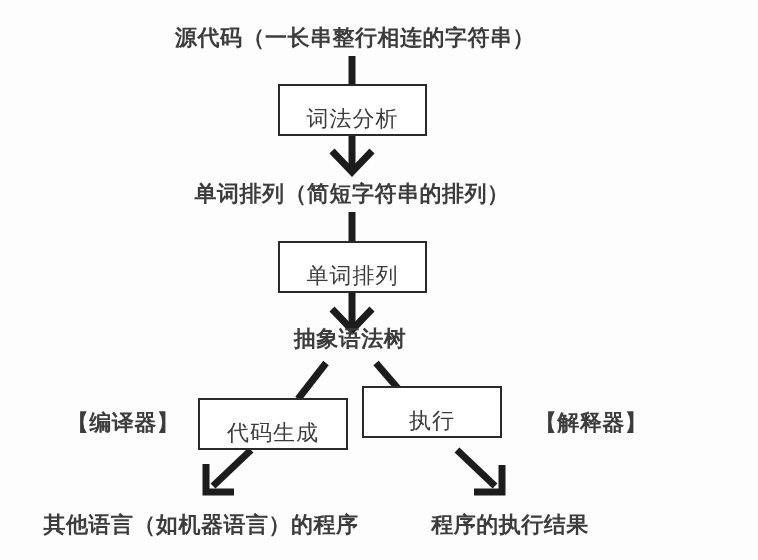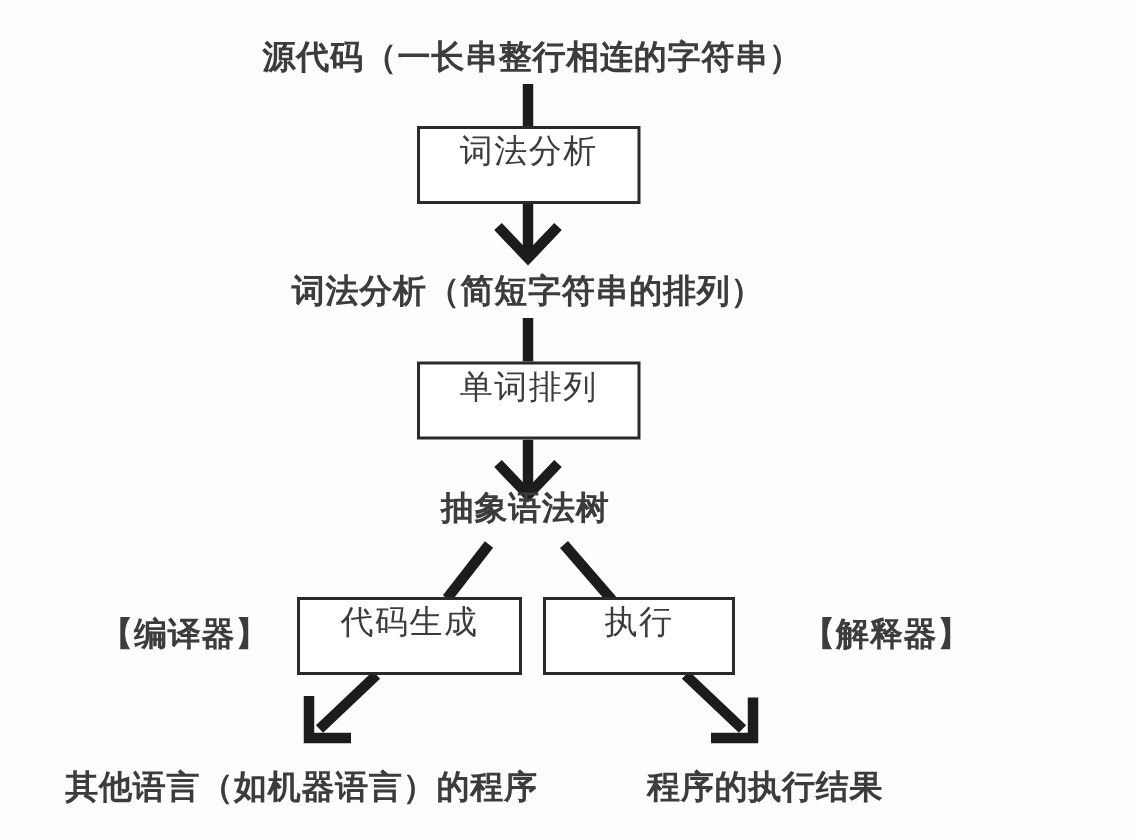--- a/index.html
+++ b/index.html
@@ -30,21 +30,21 @@
     white-space:nowrap;
     letter-spacing:0.5px;
     font-weight:bold;
   }
   .node-box{
     position:absolute;
     box-sizing:border-box;
     border:2px solid var(--box-border);
     background:var(--box-bg);
     display:flex;
-    align-items:flex-start;
+    align-items:flex-end;
     justify-content:center;
     font-size:22px;
     color:var(--text);
     letter-spacing:1px;
   }
   svg.connectors{
     position:absolute;
     left:0;
     top:0;
     pointer-events:none;
@@ -90,35 +90,35 @@
     <line class="shaft" x1="457" y1="450" x2="495" y2="486"></line>
     <polyline class="head" points="502,465 502,492 474,492"></polyline>
   </svg>
 
   <div class="flow-label" style="left:355px;top:27px">源代码（一长串整行相连的字符串）</div>
 
   <div class="node-box" style="left:278px;top:84px;width:149px;height:52px">
     <span>词法分析</span>
   </div>
 
-  <div class="flow-label" style="left:352px;top:183px">词法分析（简短字符串的排列）</div>
+  <div class="flow-label" style="left:352px;top:183px">单词排列（简短字符串的排列）</div>
 
   <div class="node-box" style="left:278px;top:241px;width:149px;height:52px">
     <span>单词排列</span>
   </div>
 
   <div class="flow-label" style="left:350px;top:328px">抽象语法树</div>
 
   <div class="flow-label" style="left:123px;top:412px">【编译器】</div>
 
   <div class="node-box" style="left:198px;top:398px;width:150px;height:52px">
     <span>代码生成</span>
   </div>
 
-  <div class="node-box" style="left:362px;top:398px;width:128px;height:52px">
+  <div class="node-box" style="left:362px;top:386px;width:140px;height:52px">
     <span>执行</span>
   </div>
 
   <div class="flow-label" style="left:591px;top:412px">【解释器】</div>
 
   <div class="flow-label" style="left:510px;top:514px">程序的执行结果</div>
 
   <div class="flow-label" style="left:201px;top:514px">其他语言（如机器语言）的程序</div>
 
 </div>

